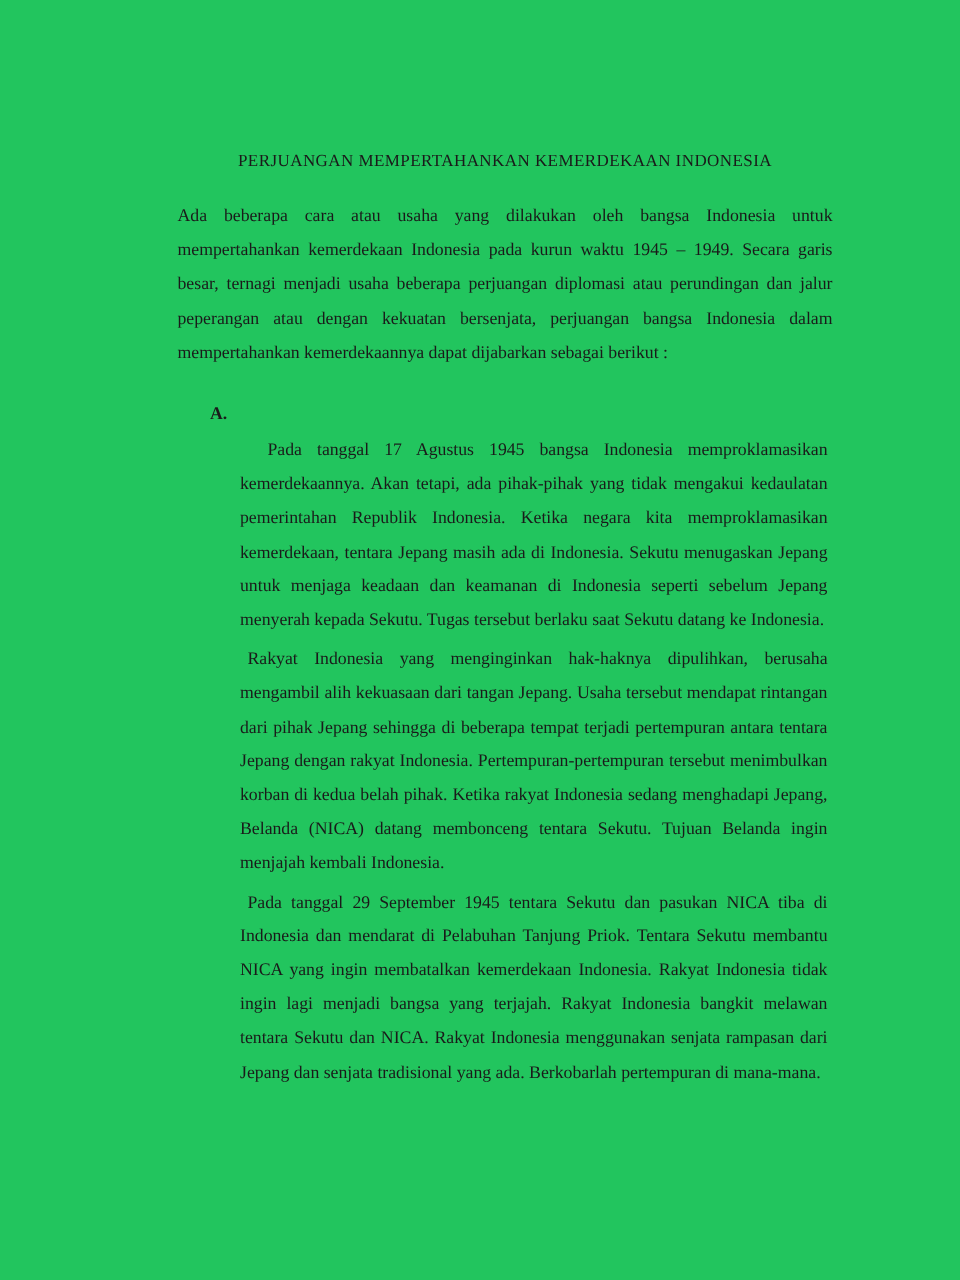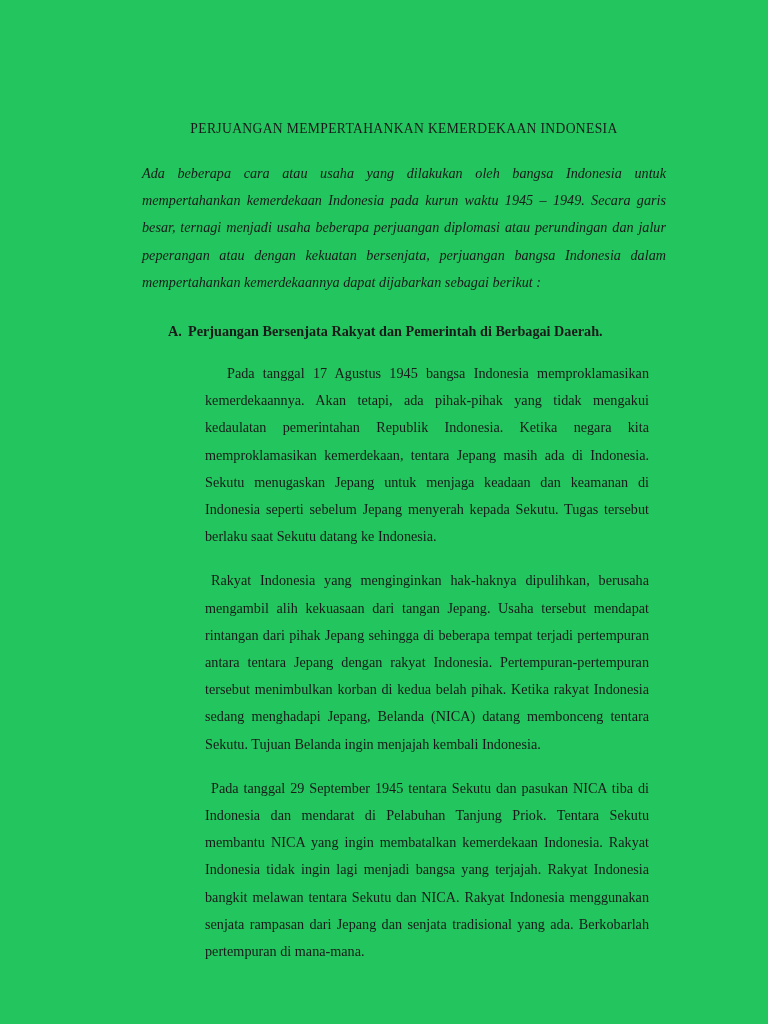--- a/index.html
+++ b/index.html
@@ -33,21 +33,20 @@
     letter-spacing: 0.35px;
     font-weight: 400;
     white-space: nowrap;
   }
   
   .body-block {
     position: absolute;
     left: 142px;
     top: 160px;
     width: 524px;
-    font-style: italic;
   }
   p.para {
     margin: 0;
     font-size: 14.2px;
     line-height: 27.2px;
     text-align: justify;
     text-justify: inter-word;
     text-indent: 0;
   }
   
@@ -72,21 +71,21 @@
   }
   .section-heading-text {
     font-weight: bold;
   }
   
   .sub-block {
     margin-top: 3px;
     padding-left: 46px;
   }
   p.sub-para {
-    margin: 17px;
+    margin: 4px;
     font-size: 14.2px;
     line-height: 27.2px;
     text-align: justify;
     text-justify: inter-word;
     text-indent: 22px;
   }
   p.sub-para.tight-indent {
     text-indent: 6px;
   }
 </style>
@@ -98,21 +97,20 @@
   <h1 class="doc-title">PERJUANGAN MEMPERTAHANKAN KEMERDEKAAN INDONESIA</h1>
 
   <div class="body-block">
     <p class="para">Ada beberapa cara atau usaha yang dilakukan oleh bangsa Indonesia untuk mempertahankan kemerdekaan Indonesia pada kurun waktu 1945 – 1949. Secara garis besar, ternagi menjadi usaha beberapa perjuangan diplomasi atau perundingan dan jalur peperangan atau dengan kekuatan bersenjata, perjuangan bangsa Indonesia dalam mempertahankan kemerdekaannya dapat dijabarkan sebagai berikut :</p>
   </div>
 
   <div class="section-wrap">
 
     <div class="section-heading">
       <span class="section-marker">A.</span>
-      <span class="section-heading-text">Perjuangan Bersenjata Rakyat dan Pemerintah di Berbagai Daerah.</span>
     </div>
 
     <div class="sub-block">
       <p class="sub-para">Pada tanggal 17 Agustus 1945 bangsa Indonesia memproklamasikan kemerdekaannya. Akan tetapi, ada pihak-pihak yang tidak mengakui kedaulatan pemerintahan Republik Indonesia. Ketika negara kita memproklamasikan kemerdekaan, tentara Jepang masih ada di Indonesia. Sekutu menugaskan Jepang untuk menjaga keadaan dan keamanan di Indonesia seperti sebelum Jepang menyerah kepada Sekutu. Tugas tersebut berlaku saat Sekutu datang ke Indonesia.</p>
       <p class="sub-para tight-indent">Rakyat Indonesia yang menginginkan hak-haknya dipulihkan, berusaha mengambil alih kekuasaan dari tangan Jepang. Usaha tersebut mendapat rintangan dari pihak Jepang sehingga di beberapa tempat terjadi pertempuran antara tentara Jepang dengan rakyat Indonesia. Pertempuran-pertempuran tersebut menimbulkan korban di kedua belah pihak. Ketika rakyat Indonesia sedang menghadapi Jepang, Belanda (NICA) datang membonceng tentara Sekutu. Tujuan Belanda ingin menjajah kembali Indonesia.</p>
       <p class="sub-para tight-indent">Pada tanggal 29 September 1945 tentara Sekutu dan pasukan NICA tiba di Indonesia dan mendarat di Pelabuhan Tanjung Priok. Tentara Sekutu membantu NICA yang ingin membatalkan kemerdekaan Indonesia. Rakyat Indonesia tidak ingin lagi menjadi bangsa yang terjajah. Rakyat Indonesia bangkit melawan tentara Sekutu dan NICA. Rakyat Indonesia menggunakan senjata rampasan dari Jepang dan senjata tradisional yang ada. Berkobarlah pertempuran di mana-mana.</p>
     </div>
 
   </div>
 

